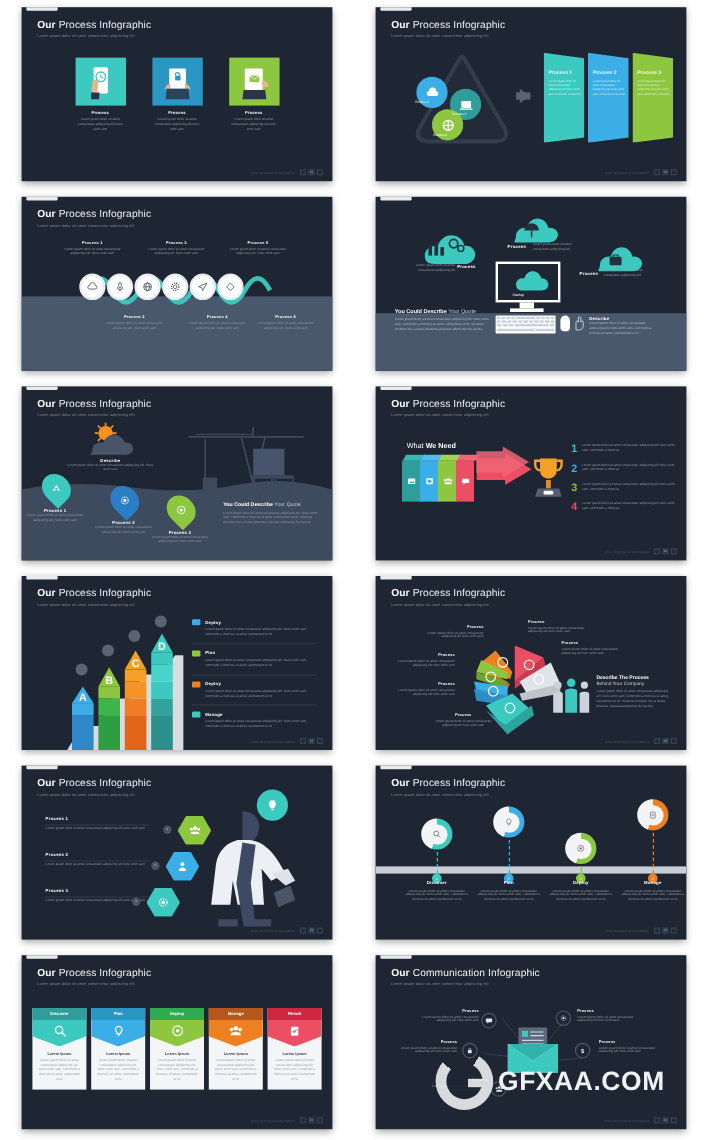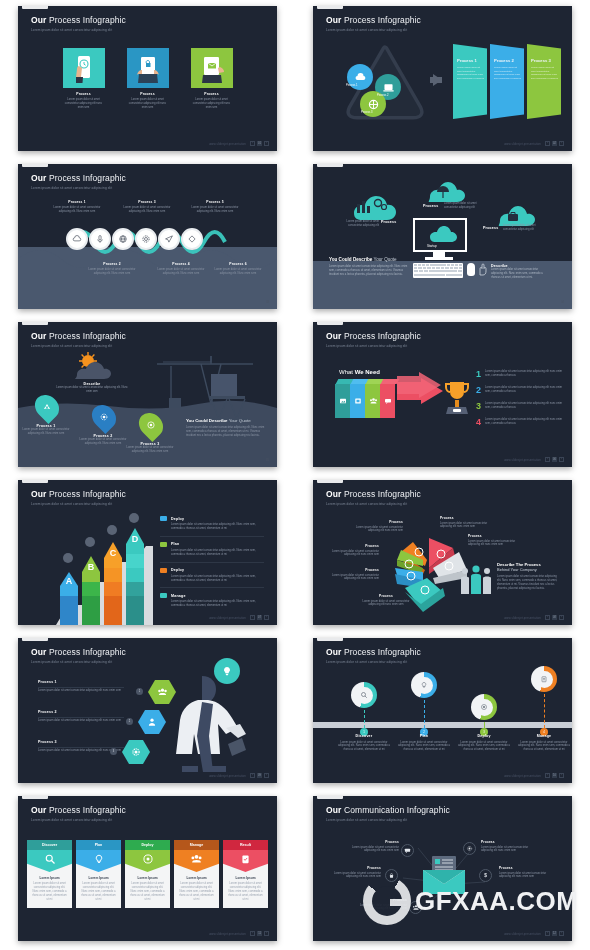--- a/index.html
+++ b/index.html
@@ -158,21 +158,21 @@
 
   
   .wm { position:absolute; left:363px; top:877px; display:flex; align-items:center; z-index:60; }
   .wm-g { width:48px;height:48px;border-radius:50%; position:relative;
           background:conic-gradient(from 30deg,#e8eaec 0 78%, rgba(0,0,0,0) 78% 100%);
           display:flex;align-items:center;justify-content:center; opacity:.92;}
   .wm-g:after{ content:""; position:absolute; width:30px;height:30px;border-radius:50%;
                background:#1e2533; }
   .wm-g-bar{ position:absolute; right:4px; top:22px; width:17px;height:7px;background:#e8eaec; z-index:3;}
   .wm-txt{ margin-left:4px; }
-  .wm-l1{ font-size:26px; font-weight:bold; color:#f0f1f3; letter-spacing:.5px; line-height:1; }
+  .wm-l1{ font-size:22px; font-weight:bold; color:#f0f1f3; letter-spacing:.5px; line-height:1; }
   .wm-l2{ font-size:16px; color:#e4e6e9; letter-spacing:4px; line-height:1.35; }
   .center{ display:flex;align-items:center;justify-content:center; }
 </style>
 </head>
 <body>
 
 <div class="grid">
 
 <div class="slide" style="left:18px;  top:6px;">
   <div class="tab"></div>

